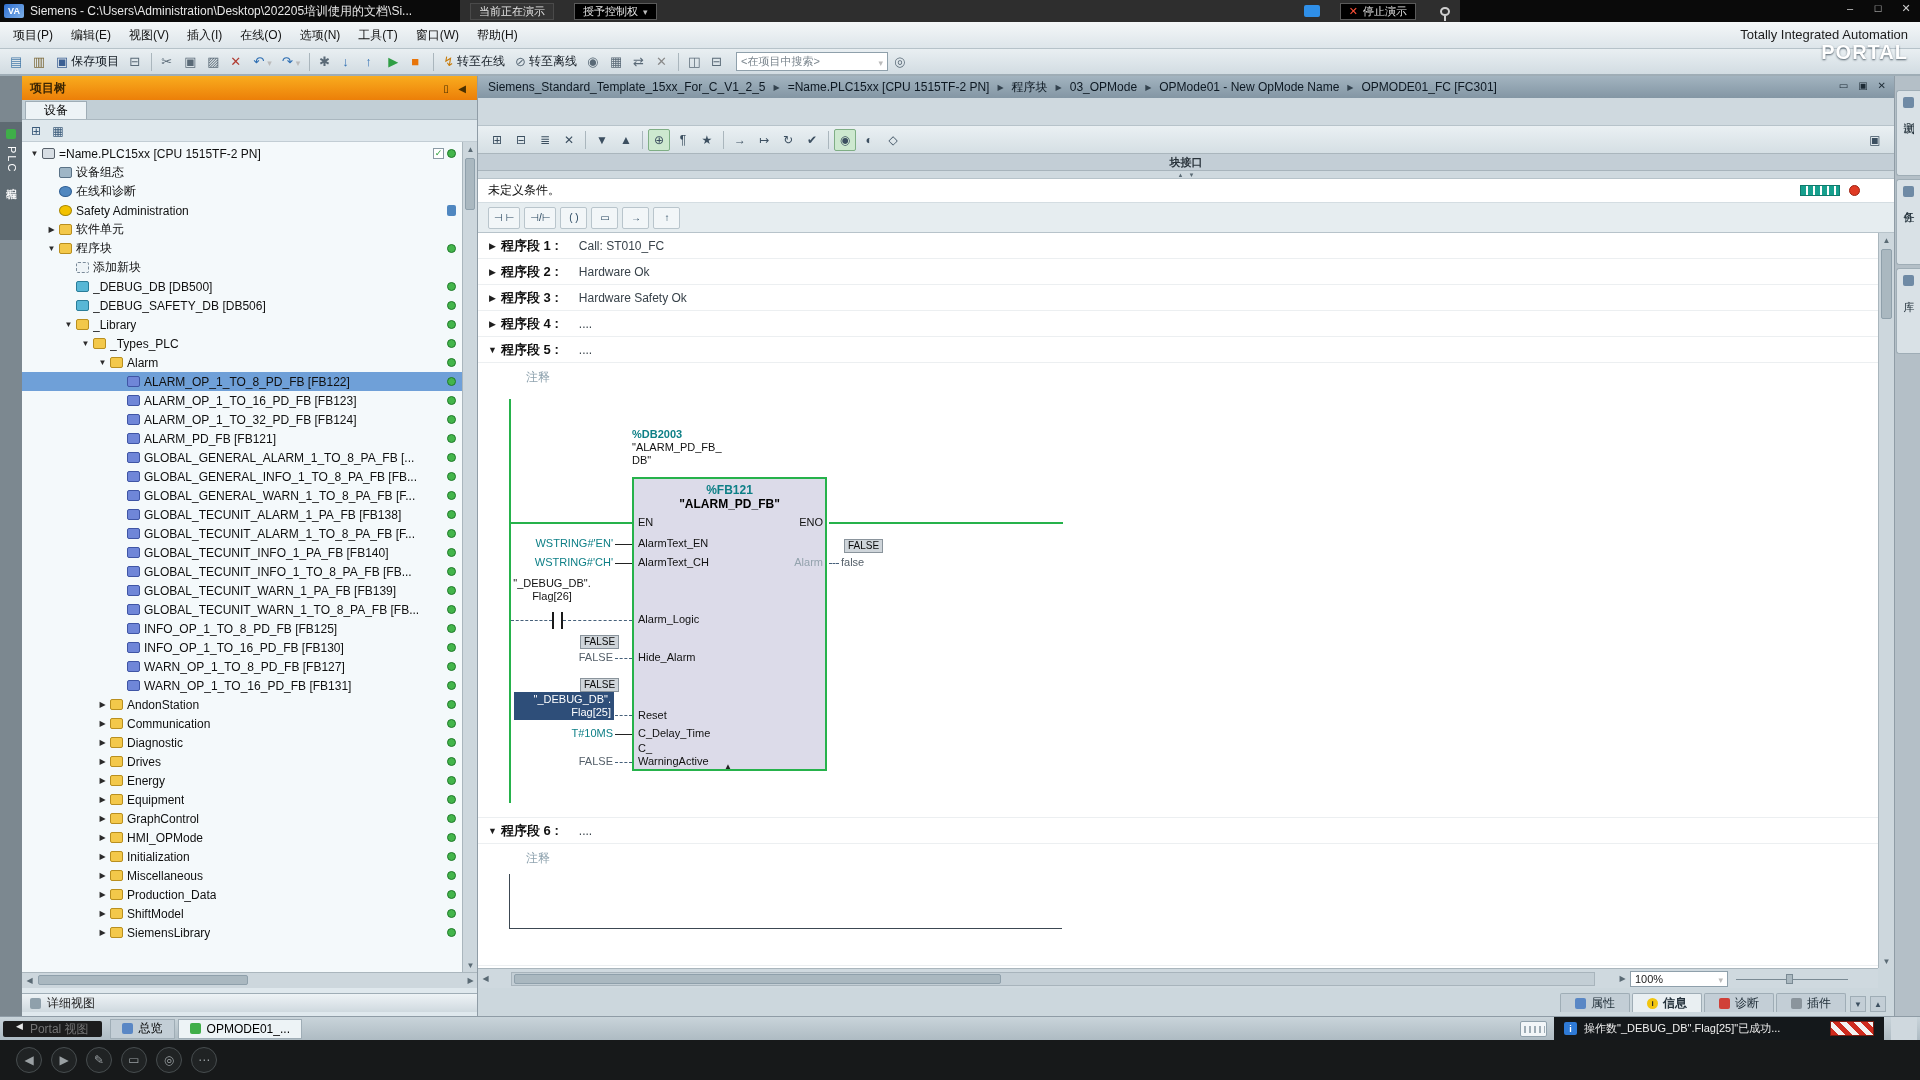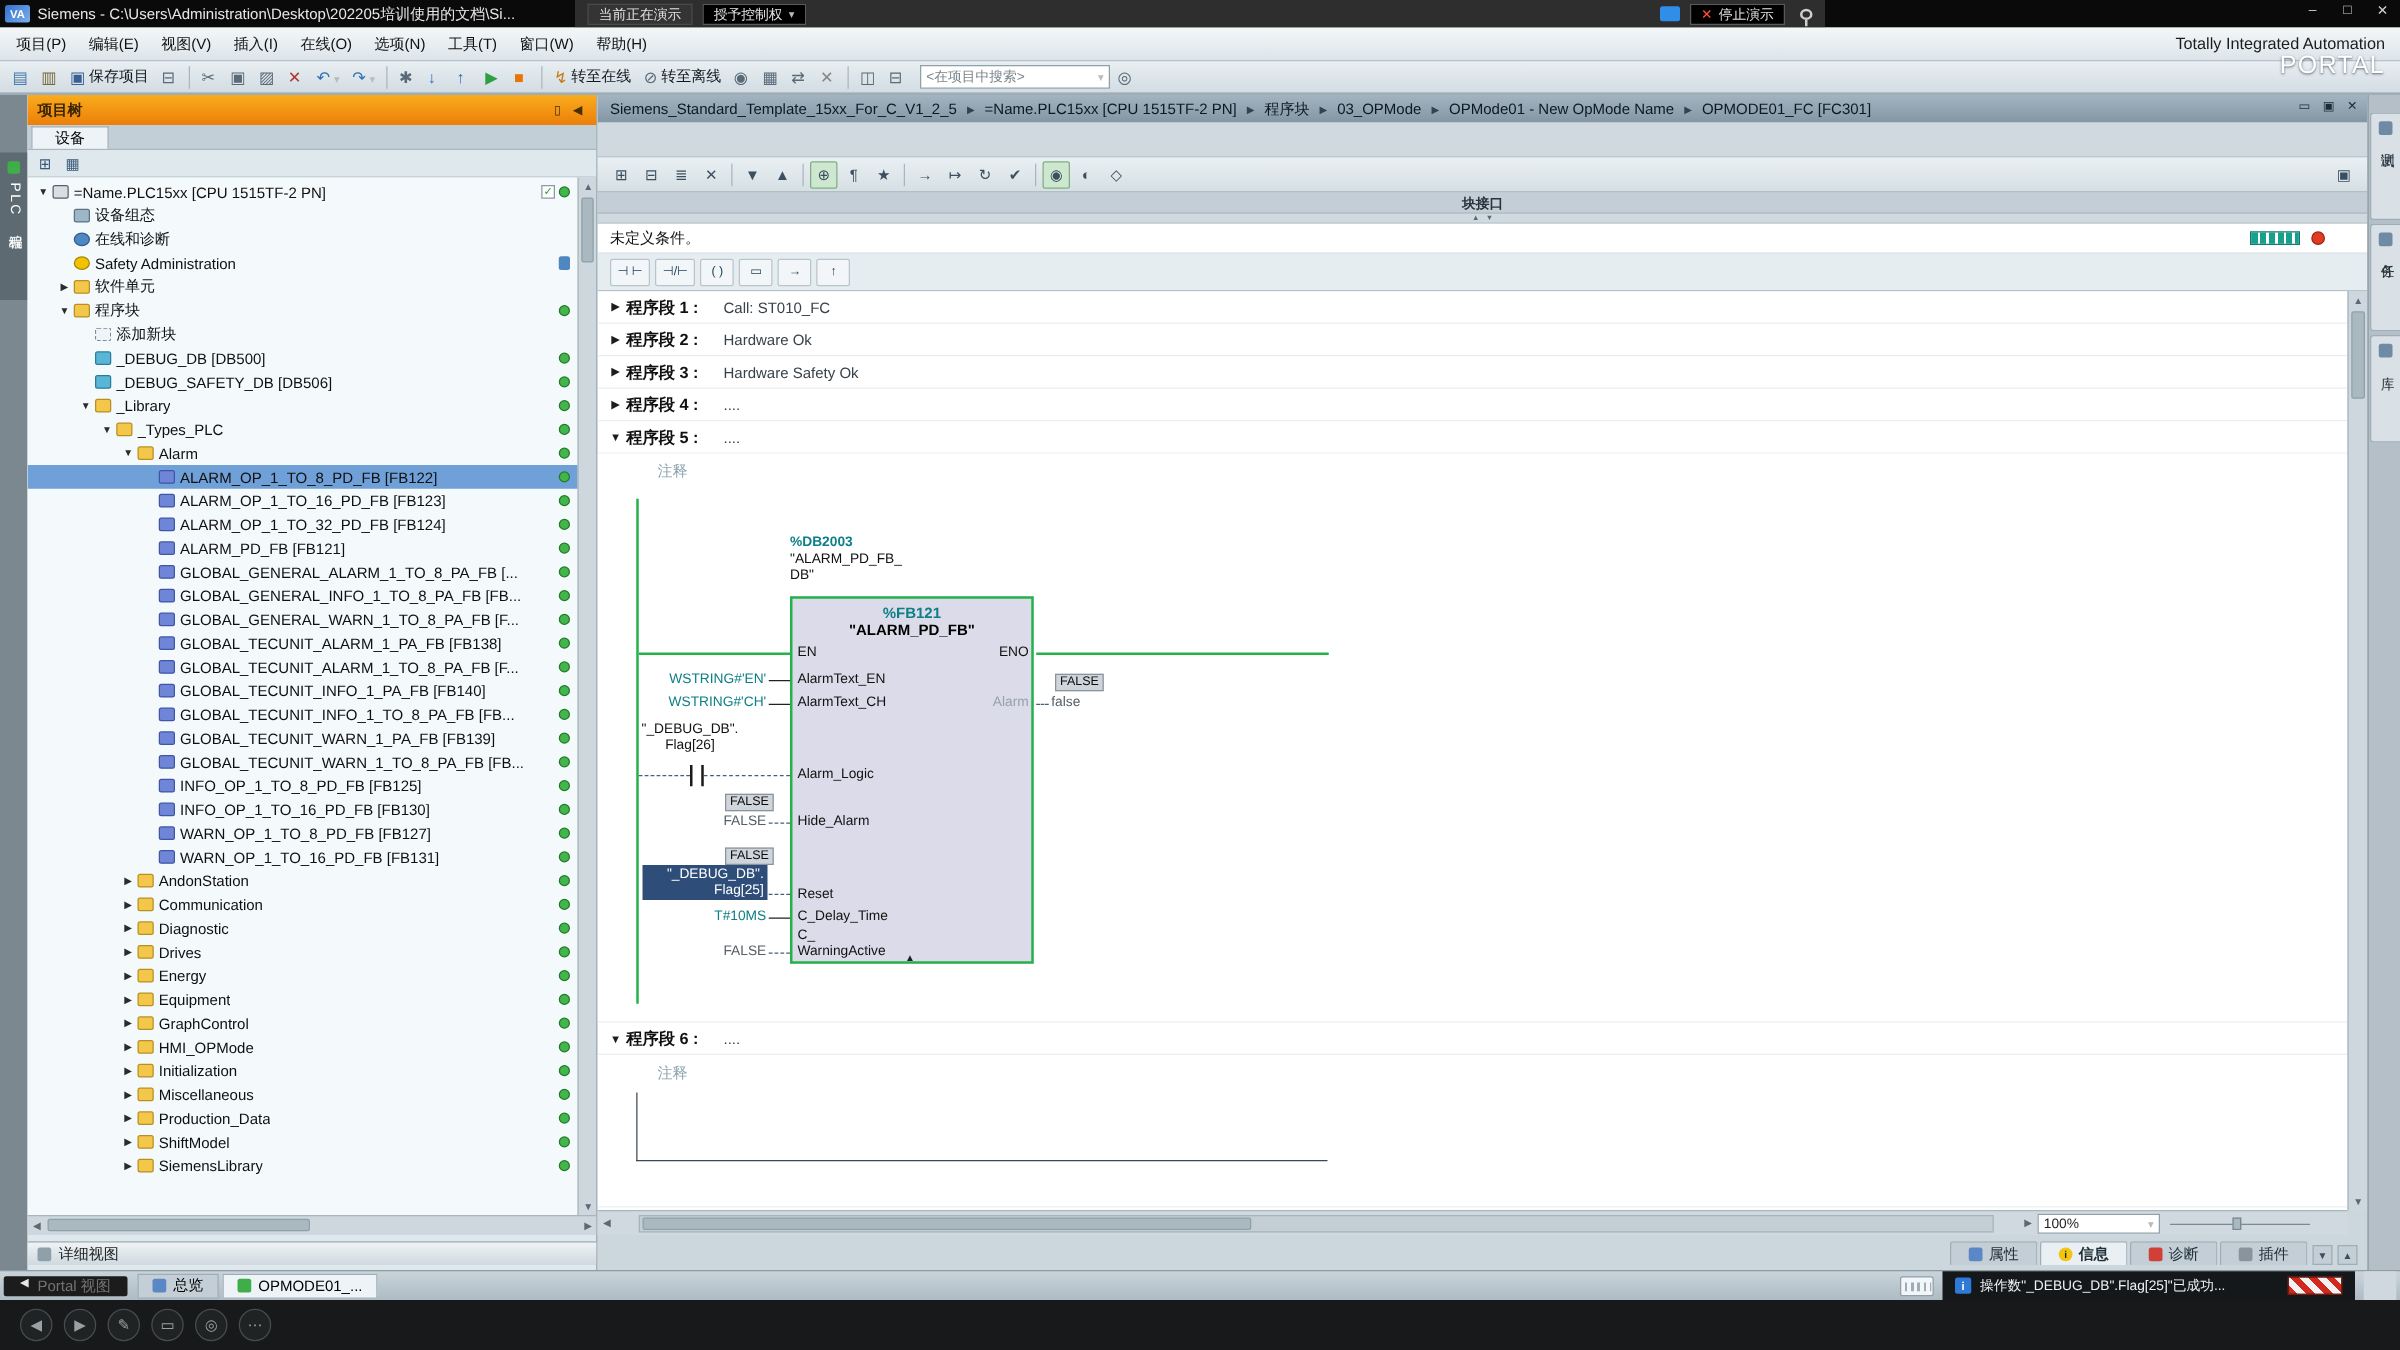--- a/index.html
+++ b/index.html
@@ -7,42 +7,42 @@
   body{font-family:"Liberation Sans","DejaVu Sans",sans-serif;font-size:12px}
   #root{position:relative;width:1920px;height:1080px;background:#b9c4cb;overflow:hidden}
 
   
   .titlebar{position:absolute;left:0;top:0;width:1920px;height:22px;background:#0a0a0a;color:#e8e8e8;display:flex;align-items:center}
   .applogo{width:20px;height:14px;margin:0 6px 0 4px;background:linear-gradient(135deg,#2f6fd0,#7db0e8);color:#fff;font-size:9px;font-weight:bold;display:flex;align-items:center;justify-content:center;border-radius:2px;flex:none}
   .wtitle{font-size:12px;white-space:nowrap;max-width:430px;overflow:hidden}
   .winbtns{position:absolute;right:6px;top:2px;display:flex;gap:12px;color:#cfcfcf;font-size:11px}
   .wb{width:16px;text-align:center}
   .wb-min::before{content:"–"}.wb-max::before{content:"□"}.wb-close::before{content:"✕"}
-  .presentbar{position:absolute;left:460px;top:0;width:1000px;height:22px;background:#2e2e2e;display:flex;align-items:center;gap:8px;padding:0 10px}
+  .presentbar{position:absolute;left:460px;top:0;width:1000px;height:22px;background:#2e2e2e;display:flex;align-items:center;gap:20px;padding:0 10px}
   .pbtn{height:17px;background:#000000;border:1px solid #5a5a5a;color:#e3e3e3;font-size:11px;padding:0 8px;display:flex;align-items:center;gap:5px;white-space:nowrap}
   .pbtn.dark{background:#343434;border-color:#4a4a4a}
   .pspacer{flex:1}
   .caret::before{content:"▾";font-size:9px;color:#bbb}
   .chaticon{width:16px;height:12px;background:#2f8fe8;border-radius:2px;flex:none}
   .stopx{color:#ff5038;font-weight:bold}
   .pinicon{width:10px;height:9px;border:2px solid #cfcfcf;border-radius:50%;position:relative;flex:none;margin-left:4px}
   .pinicon::after{content:"";position:absolute;left:2px;top:7px;width:2px;height:5px;background:#cfcfcf}
 
   
   .menubar{position:absolute;left:0;top:22px;width:1920px;height:27px;background:linear-gradient(#f4f7f8,#dde5ea);border-bottom:1px solid #b6c2c9;display:flex;align-items:center;padding-left:4px}
   .mi{padding:4px 9px;color:#111;white-space:nowrap}
   .toolbar{position:absolute;left:0;top:49px;width:1920px;height:27px;background:linear-gradient(#e9eff2,#d2dce2);border-bottom:2px solid #9fadb6;display:flex;align-items:center;gap:2px;padding-left:6px}
   .tbtn{height:21px;min-width:21px;display:flex;align-items:center;gap:3px;padding:0 3px;border:1px solid transparent;border-radius:2px;white-space:nowrap}
   .tglyph{font-size:13px;line-height:1}
   .tlabel{font-size:12px;color:#101820}
   .tsep{width:1px;height:18px;background:#aab6bd;margin:0 3px}
   .searchbox{width:152px;height:19px;background:#fff;border:1px solid #8fa0ab;display:flex;align-items:center;justify-content:space-between;padding:0 4px;color:#7a858d;font-size:11px;margin-left:6px}
   .brand{position:absolute;right:12px;top:27px;text-align:right;z-index:6}
   .brand .b1{font-size:13px;color:#1c1c1c;line-height:15px}
-  .brand .b2{font-size:20px;font-weight:normal;color:#fff;text-shadow:0 1px 2px rgba(55,70,82,.85);letter-spacing:1px;line-height:20px}
+  .brand .b2{font-size:20px;font-weight:bold;color:#fff;text-shadow:0 1px 2px rgba(55,70,82,.85);letter-spacing:1px;line-height:20px}
 
   
   .leftstrip{position:absolute;left:0;top:76px;width:22px;height:940px;background:#7c8890}
   .lstab{position:absolute;top:46px;left:0;width:22px;height:118px;background:#5e6a72;color:#fff;display:flex;flex-direction:column;align-items:center;padding-top:7px;gap:7px}
   .lsic{width:10px;height:10px;background:#3fae49;border-radius:2px}
   .lsla{writing-mode:vertical-rl;font-size:11px;letter-spacing:2px;white-space:nowrap}
 
   
   .treepanel{position:absolute;left:22px;top:76px;width:456px;height:940px;background:#dfe8ed;border-right:1px solid #8f9ca6;overflow:hidden}
   .tphead{position:absolute;top:0;left:0;width:456px;height:24px;background:linear-gradient(#f9ac1e,#ec7f08);display:flex;align-items:center;padding:0 8px;color:#3a2503;font-weight:bold}

